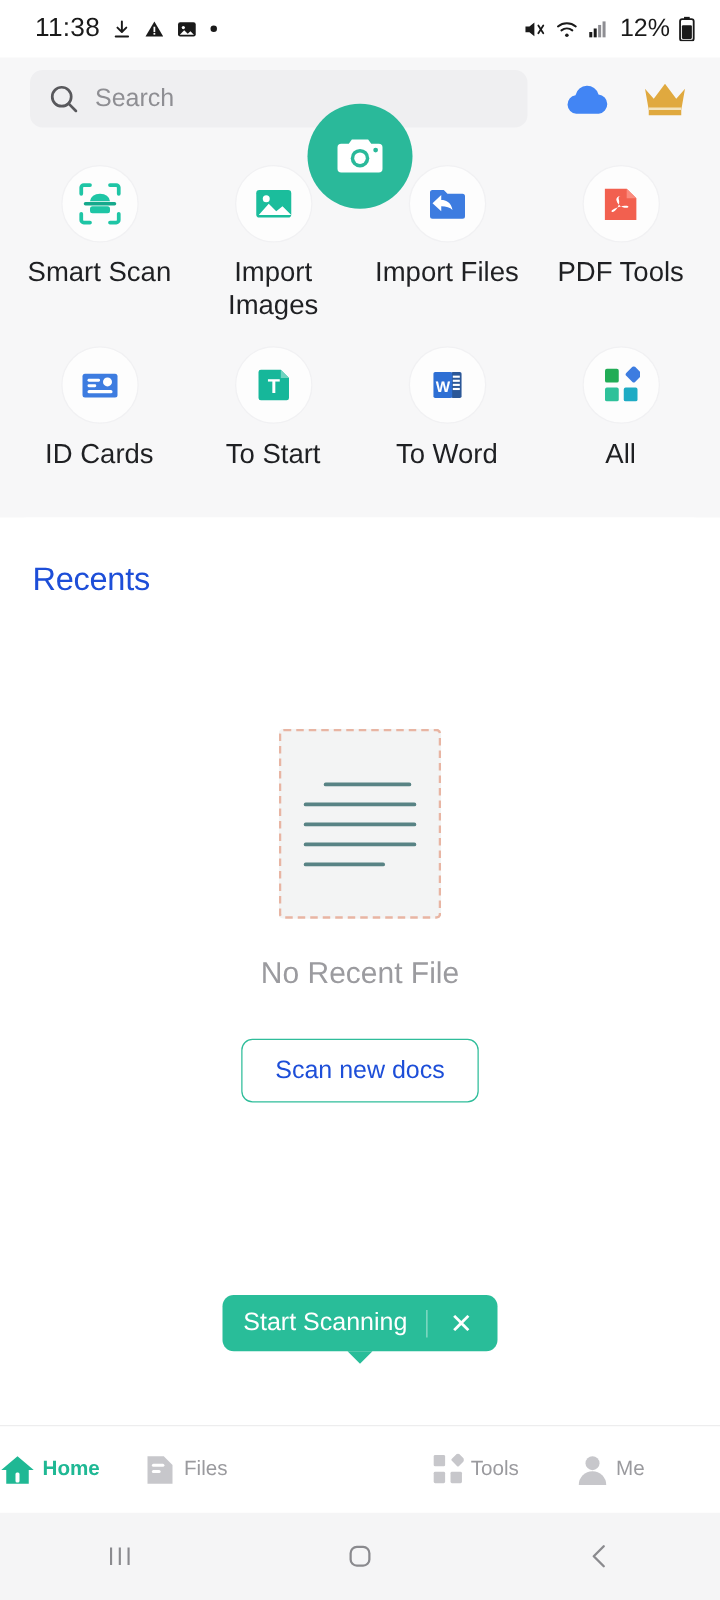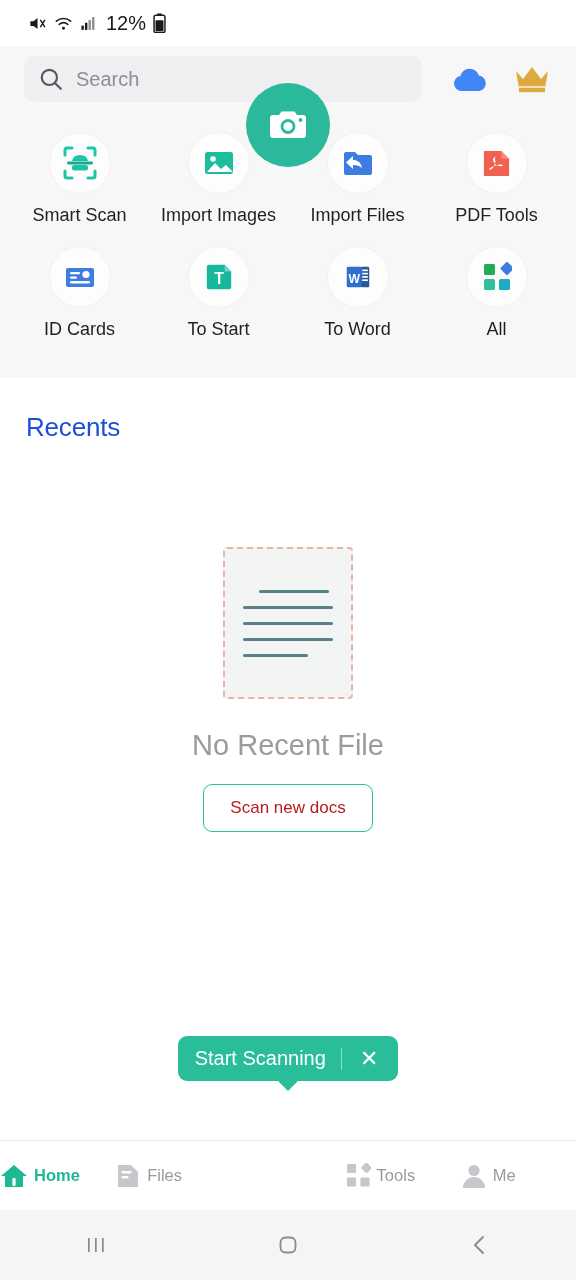--- a/index.html
+++ b/index.html
@@ -102,22 +102,23 @@
     width: 62px;
     height: 62px;
     border-radius: 50%;
     background: #fdfdfd;
     border: 1px solid #f1f1f3;
     display: flex;
     align-items: center;
     justify-content: center;
   }
   .tool-label {
-    font-size: 18px;
+    font-size: 22px;
     color: #1f2023;
+    text-align: center;
   }
 
   
   .recents-card {
     background: #ffffff;
     border-radius: 22px 22px 0 0;
     min-height: 760px;
     padding: 34px 0 0 0;
     position: relative;
     z-index: 2;
@@ -149,30 +150,30 @@
     gap: 13px;
     padding: 0 18px;
   }
   .doc-line {
     height: 3px;
     background: #3c6e70;
     border-radius: 2px;
     opacity: 0.85;
   }
   .empty-text {
-    font-size: 29px;
+    font-size: 24px;
     color: #9b9b9f;
     margin-top: 30px;
   }
   .scan-btn {
-    margin-top: 22px;
+    margin-top: 38px;
     border: 1.5px solid #2fbd9a;
-    color: #b91c1c;
+    color: #1d4ed8;
     background: #ffffff;
-    font-size: 17px;
+    font-size: 20px;
     font-family: "Liberation Sans", sans-serif;
     border-radius: 9px;
     padding: 13px 26px;
     cursor: pointer;
   }
 
   
   .tooltip-wrap {
     position: absolute;
     left: 0;
@@ -279,20 +280,40 @@
     display: flex;
     align-items: center;
     justify-content: center;
     cursor: pointer;
   }
 </style>
 </head>
 <body>
 
 <div class="status-bar">
+  <div class="status-left">
+    <span class="status-time">11:38</span>
+    <svg class="status-icon" width="17" height="17" viewBox="0 0 24 24">
+      <path d="M12 3 v10 M7 10 l5 5 5-5" stroke="#1a1a1a" stroke-width="2.2" fill="none" stroke-linecap="round" stroke-linejoin="round"></path>
+      <path d="M5 20 h14" stroke="#1a1a1a" stroke-width="2.2" stroke-linecap="round"></path>
+    </svg>
+    <svg class="status-icon" width="17" height="17" viewBox="0 0 24 24">
+      <path d="M12 3 L22 20 H2 Z" fill="#1a1a1a"></path>
+      <rect x="11" y="9" width="2" height="6" fill="#ffffff"></rect>
+      <rect x="11" y="16" width="2" height="2" fill="#ffffff"></rect>
+    </svg>
+    <svg class="status-icon" width="17" height="17" viewBox="0 0 24 24">
+      <rect x="2" y="4" width="20" height="16" rx="2.5" fill="#1a1a1a"></rect>
+      <circle cx="8" cy="10" r="1.8" fill="#ffffff"></circle>
+      <path d="M4 18 l5-5 4 4 3-3 4 4z" fill="#ffffff"></path>
+    </svg>
+    <svg class="status-icon" width="8" height="8" viewBox="0 0 8 8">
+      <circle cx="4" cy="4" r="2.6" fill="#1a1a1a"></circle>
+    </svg>
+  </div>
   <div class="status-right">
     <svg class="status-icon" width="19" height="19" viewBox="0 0 24 24">
       <path d="M3 9 h4 l5-4 v14 l-5-4 H3 Z" fill="#1a1a1a"></path>
       <path d="M16 8 l5 8 M21 8 l-5 8" stroke="#1a1a1a" stroke-width="1.8" stroke-linecap="round"></path>
     </svg>
     <svg class="status-icon" width="19" height="19" viewBox="0 0 24 24">
       <path d="M3 9 a14 14 0 0 1 18 0" stroke="#1a1a1a" stroke-width="2" fill="none" stroke-linecap="round"></path>
       <path d="M6.5 13 a9 9 0 0 1 11 0" stroke="#1a1a1a" stroke-width="2" fill="none" stroke-linecap="round"></path>
       <circle cx="12" cy="18" r="1.8" fill="#1a1a1a"></circle>
     </svg>

